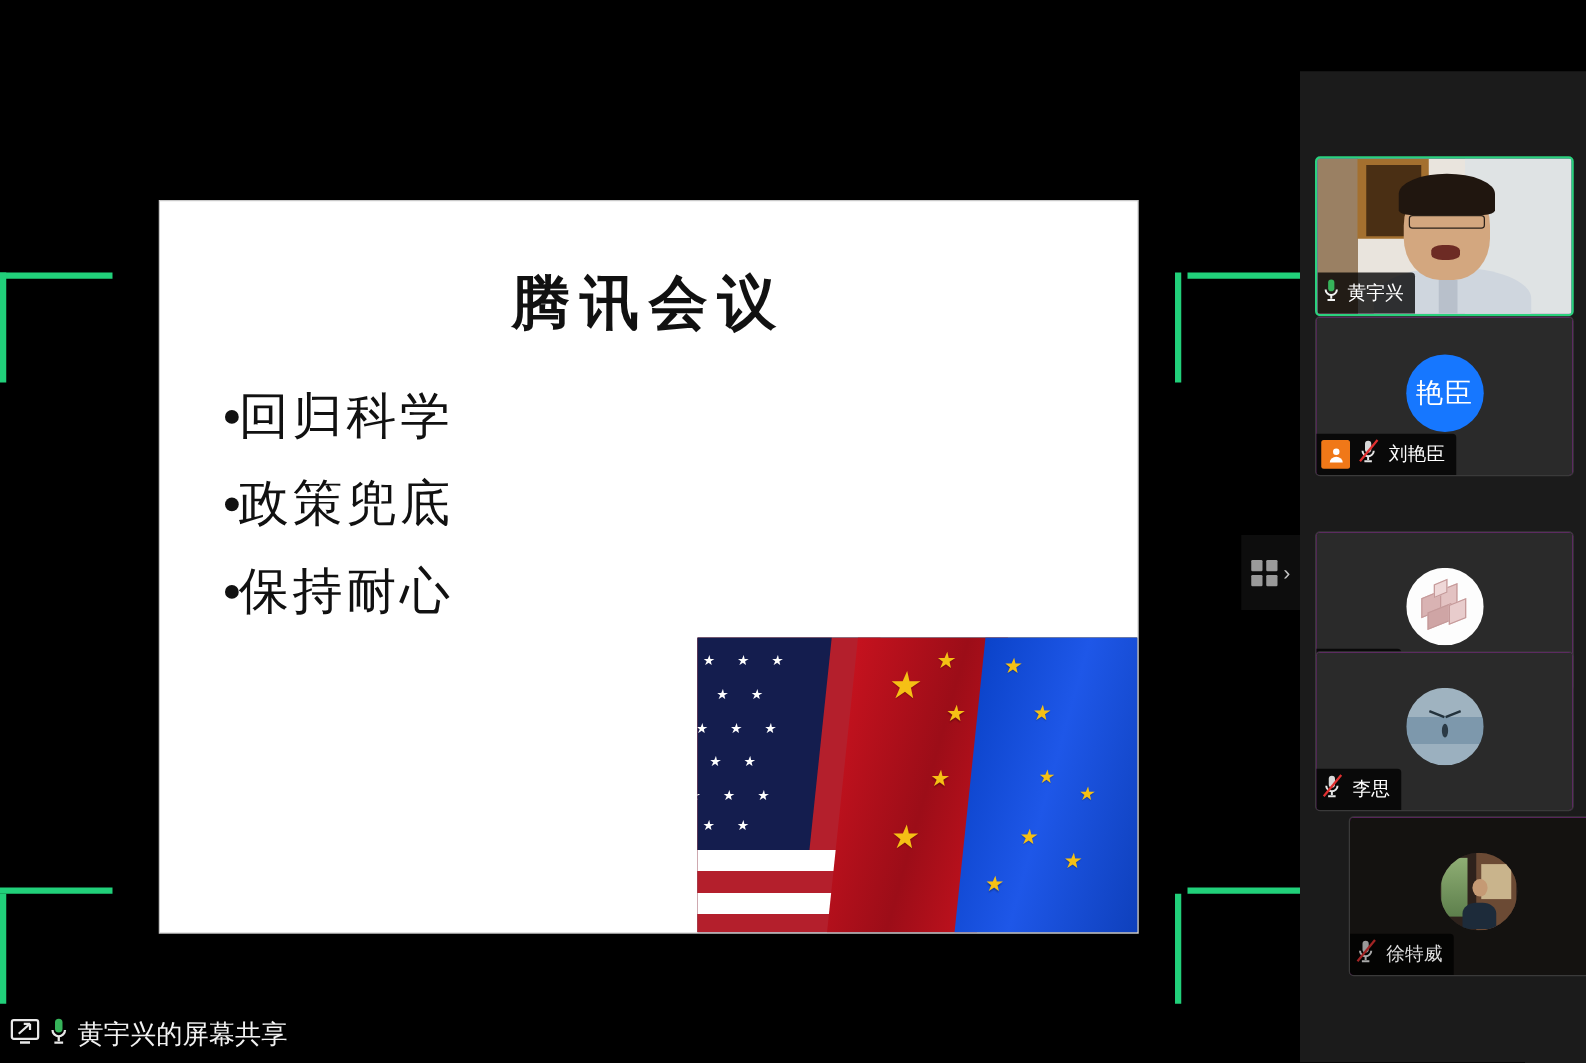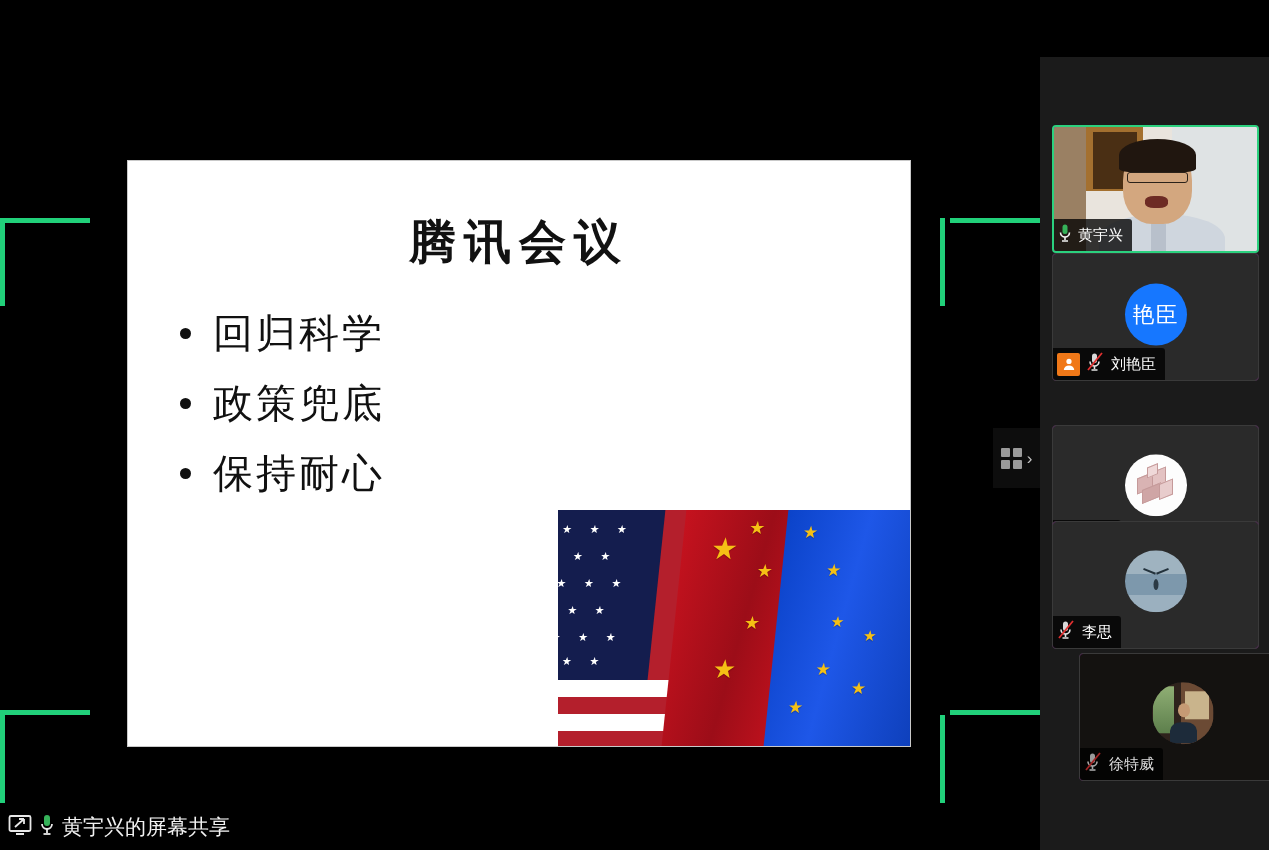--- a/index.html
+++ b/index.html
@@ -56,21 +56,21 @@
   .slide-title {
     position:absolute; left:0; top:50px; width:100%;
     text-align:center; font-size:47px; color:#111;
     font-family:"DejaVu Serif","Liberation Serif",serif;
     font-weight:600; letter-spacing:8px;
   }
   .slide-bullets {
     position:absolute; left:52px; top:152px; list-style:none;
   }
   .slide-bullets li {
-    display:flex; align-items:center; gap:22px;
+    display:flex; align-items:center; 
     font-size:40px; line-height:1; color:#111; margin-bottom:30px;
     font-family:"DejaVu Serif","Liberation Serif",serif; letter-spacing:3px;
   }
   .slide-bullets li .dot {
     width:11px; height:11px; background:#111; border-radius:50%; flex:0 0 auto;
   }
   .slide-photo {
     position:absolute; left:430px; top:349px; width:352px; height:236px;
     overflow:hidden; background:#0a1030;
   }

